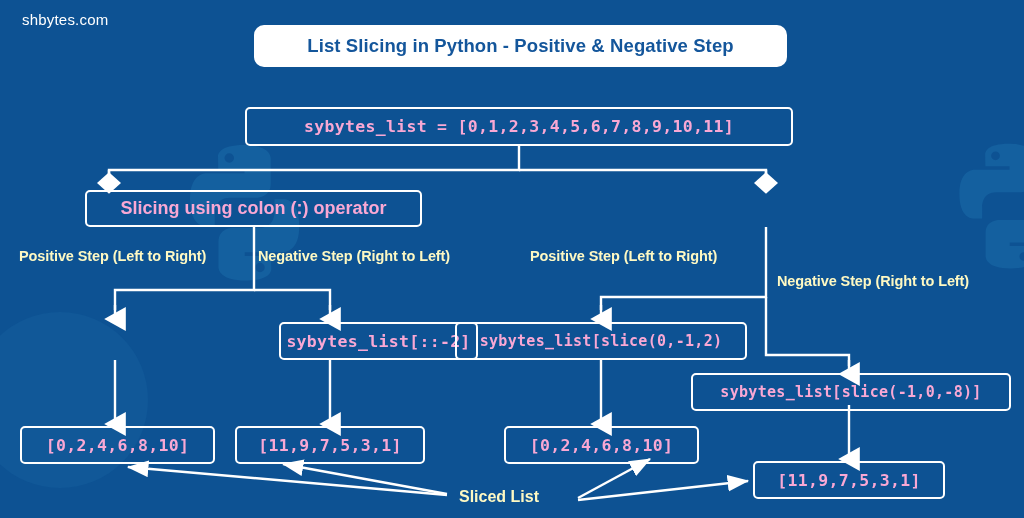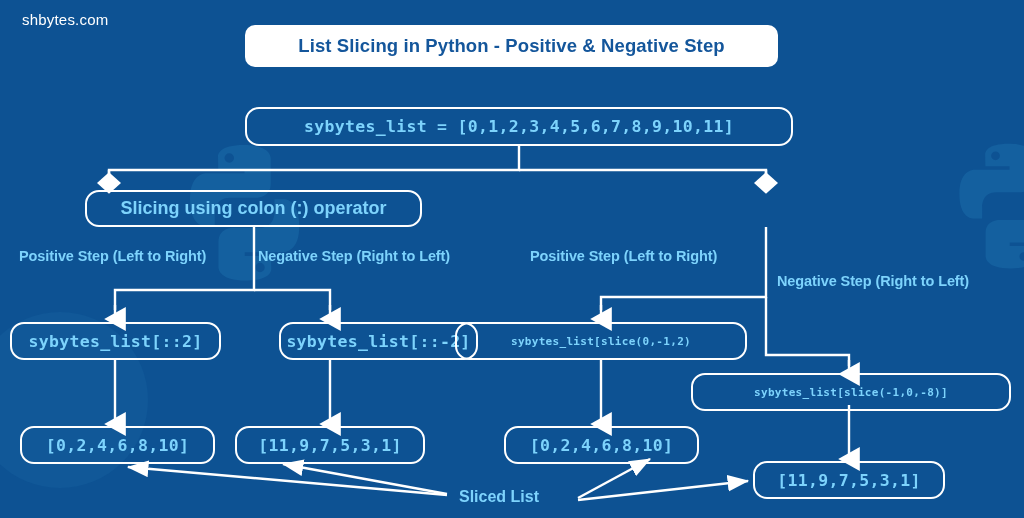--- a/index.html
+++ b/index.html
@@ -49,54 +49,54 @@
 
   
   .node {
     position: absolute;
     z-index: 3;
     box-sizing: border-box;
     display: flex;
     align-items: center;
     justify-content: center;
     border: 2px solid #ffffff;
-    border-radius: 14px;
-    color: #7dd3fc;
+    border-radius: 5px;
+    color: #f9a8d4;
     background: transparent;
     white-space: nowrap;
   }
   .node.title {
     background: #ffffff;
     border: none;
     color: #14569b;
     border-radius: 10px;
     font-weight: bold;
     font-size: 18.5px;
     letter-spacing: .1px;
   }
   .node.code {
     font-family: "DejaVu Sans Mono", "Liberation Mono", monospace;
     font-weight: bold;
     font-size: 16.5px;
     letter-spacing: .3px;
   }
   .node.code.small {
-    font-size: 11px;
+    font-size: 15px;
   }
   .node.plain {
     font-family: "Liberation Sans", sans-serif;
     font-weight: bold;
     font-size: 18px;
   }
 
   
   .lbl {
     position: absolute;
     z-index: 4;
-    color: #7dd3fc;
+    color: #fef9c3;
     font-family: "Liberation Sans", sans-serif;
     font-weight: bold;
     font-size: 14.5px;
     white-space: nowrap;
     letter-spacing: -.1px;
   }
   .lbl.sliced {
     font-size: 16px;
     letter-spacing: 0;
   }
@@ -176,33 +176,32 @@
     </g>
 
     <g stroke="#ffffff" stroke-width="2.4" fill="none" marker-end="url(#arrowhead)">
       <path d="M447 495 L128 467"></path>
       <path d="M447 494 L283 464"></path>
       <path d="M578 498 L650 459"></path>
       <path d="M578 500 L748 481"></path>
     </g>
   </svg>
 
-  <div class="node title" style="left:245px; top:25px; width:533px; height:42px;">List Slicing in Python - Positive &amp; Negative Step</div>
+  <div class="node title" style="left:254px; top:25px; width:533px; height:42px;">List Slicing in Python - Positive &amp; Negative Step</div>
 
   <div class="node code" style="left:245px; top:107px; width:548px; height:39px;">sybytes_list = [0,1,2,3,4,5,6,7,8,9,10,11]</div>
 
   <div class="node plain" style="left:85px; top:190px; width:337px; height:37px;">Slicing using colon (:) operator</div>
 
 
   <div class="lbl" style="left:19px; top:248px;">Positive Step (Left to Right)</div>
   <div class="lbl" style="left:258px; top:248px;">Negative Step (Right to Left)</div>
   <div class="lbl" style="left:530px; top:248px;">Positive Step (Left to Right)</div>
   <div class="lbl" style="left:777px; top:273px;">Negative Step (Right to Left)</div>
 
-  <div class="node code" style="left:10px; top:322px; width:211px; height:38px;">sybytes_list[::2]</div>
   <div class="node code" style="left:231px; top:322px; width:199px; height:38px;margin-left:48px;">sybytes_list[::-2]</div>
   <div class="node code small" style="left:455px; top:322px; width:292px; height:38px;">sybytes_list[slice(0,-1,2)</div>
   <div class="node code small" style="left:691px; top:373px; width:320px; height:38px;">sybytes_list[slice(-1,0,-8)]</div>
 
   <div class="node code" style="left:20px; top:426px; width:195px; height:38px;">[0,2,4,6,8,10]</div>
   <div class="node code" style="left:235px; top:426px; width:190px; height:38px;">[11,9,7,5,3,1]</div>
   <div class="node code" style="left:504px; top:426px; width:195px; height:38px;">[0,2,4,6,8,10]</div>
   <div class="node code" style="left:753px; top:461px; width:192px; height:38px;">[11,9,7,5,3,1]</div>
 
   <div class="lbl sliced" style="left:459px; top:488px;">Sliced List</div>

